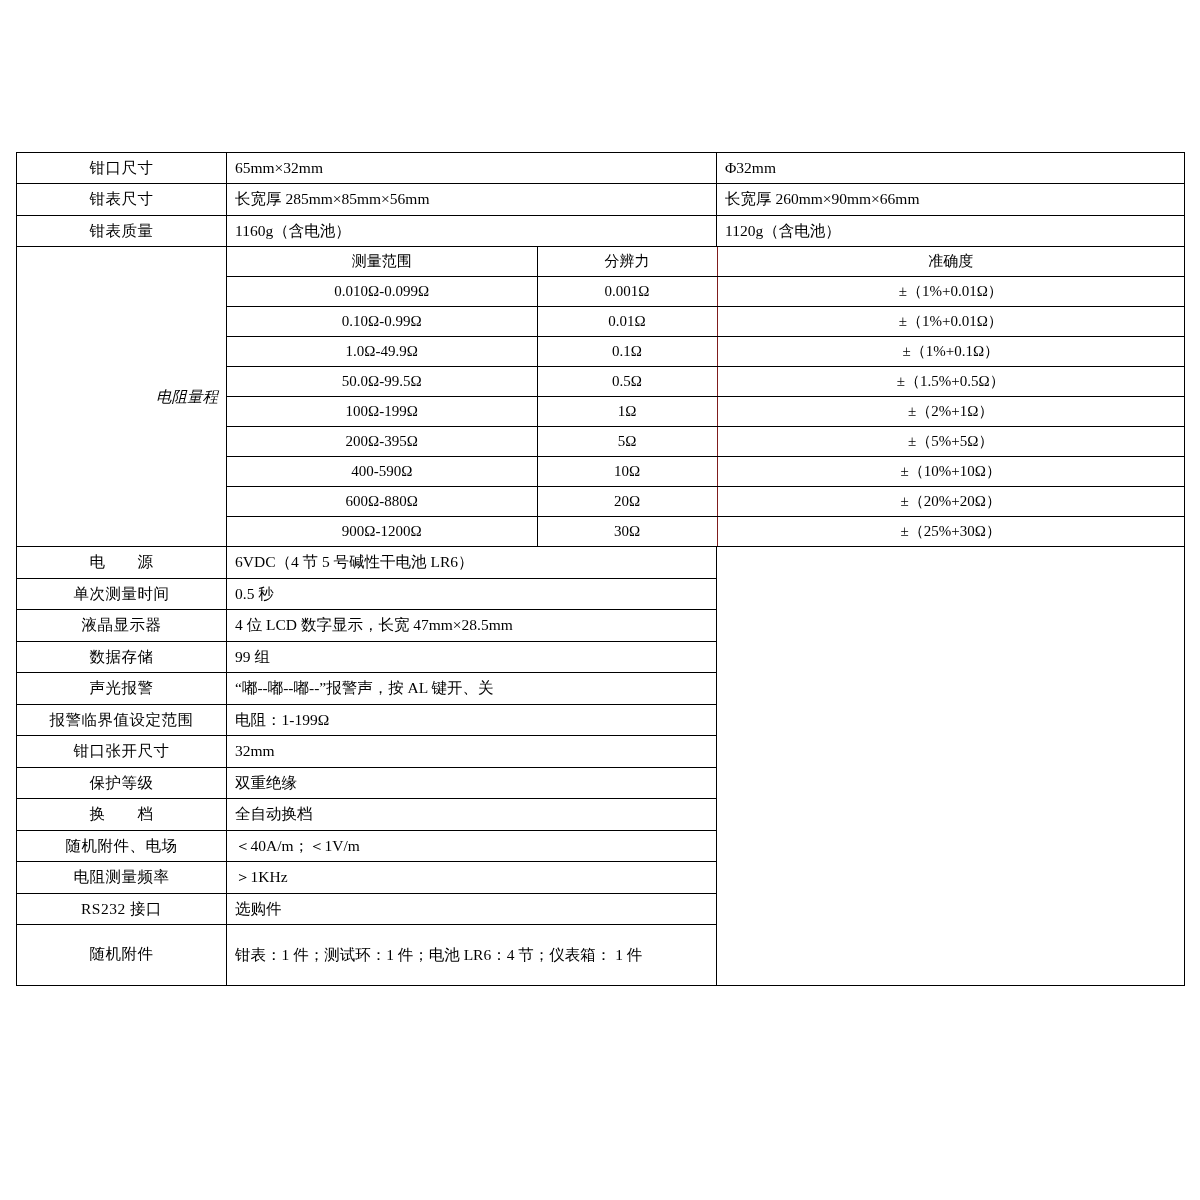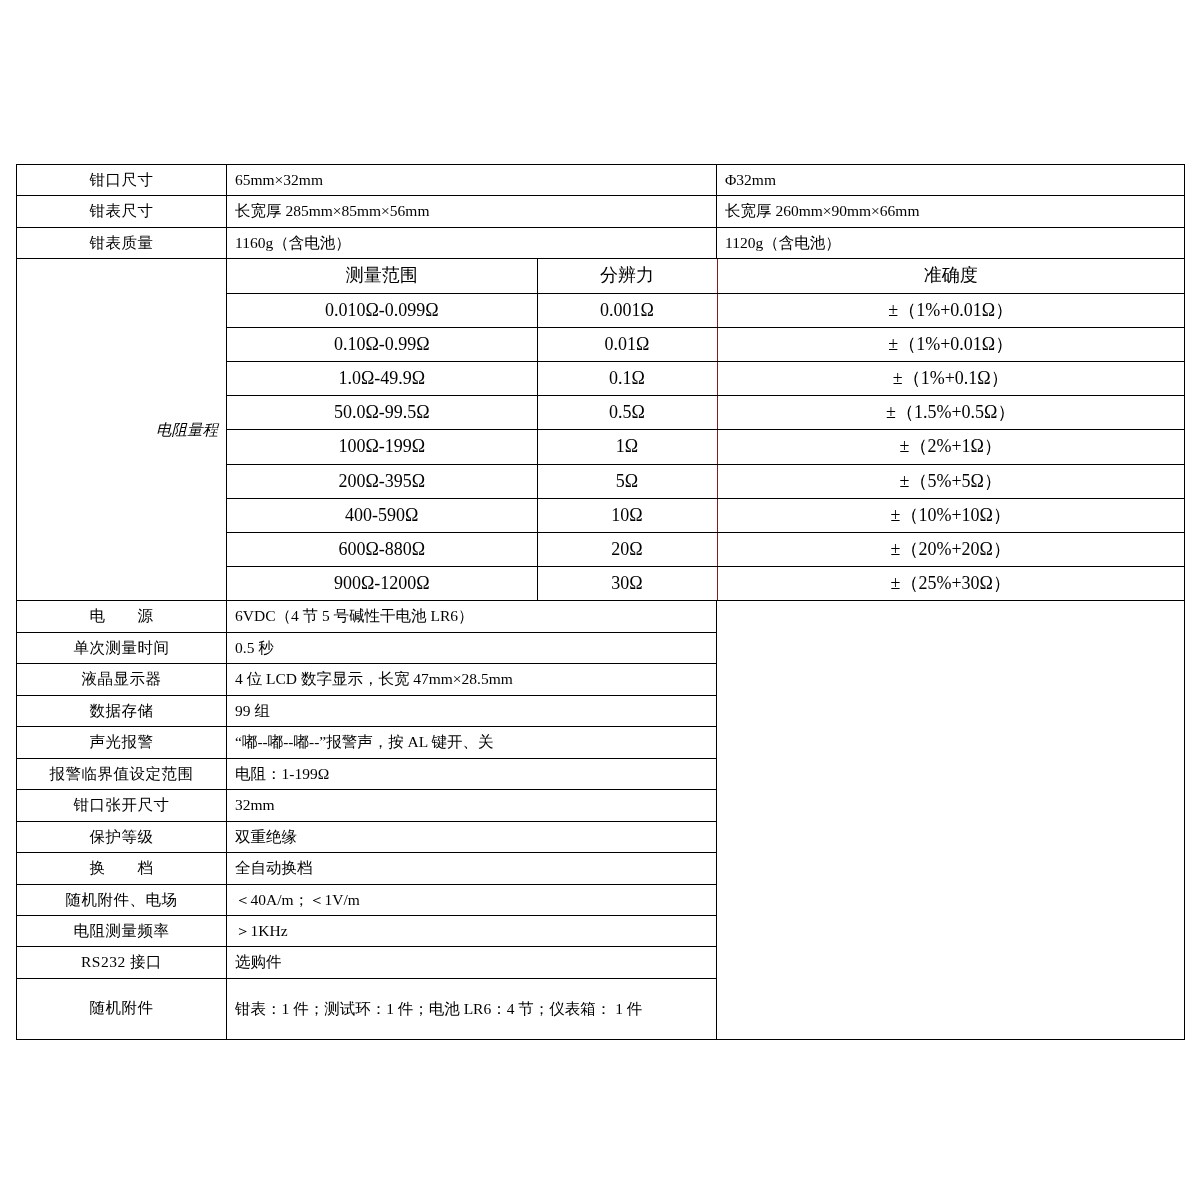--- a/index.html
+++ b/index.html
@@ -18,21 +18,20 @@
   .page {
     position: absolute;
     left: 16px;
     top: 152px;
     width: 1168px;
   }
   table.spec {
     border-collapse: collapse;
     width: 1168px;
     table-layout: fixed;
-    margin-top: 12px;
   }
   table.spec td {
     border: 1px solid #000000;
     padding: 4px 8px;
     font-size: 15.5px;
     line-height: 1.45;
     vertical-align: middle;
     word-wrap: break-word;
   }
   .label-cell {
@@ -50,21 +49,21 @@
   }
   
   table.inner {
     border-collapse: collapse;
     width: 100%;
     table-layout: fixed;
   }
   table.inner td {
     border: none;
     padding: 4px 6px;
-    font-size: 18px;
+    font-size: 15px;
     text-align: center;
     line-height: 1.4;
   }
   table.inner tr td {
     border-bottom: 1px solid #000000;
   }
   table.inner tr:last-child td {
     border-bottom: none;
   }
   table.inner td.c1 {

